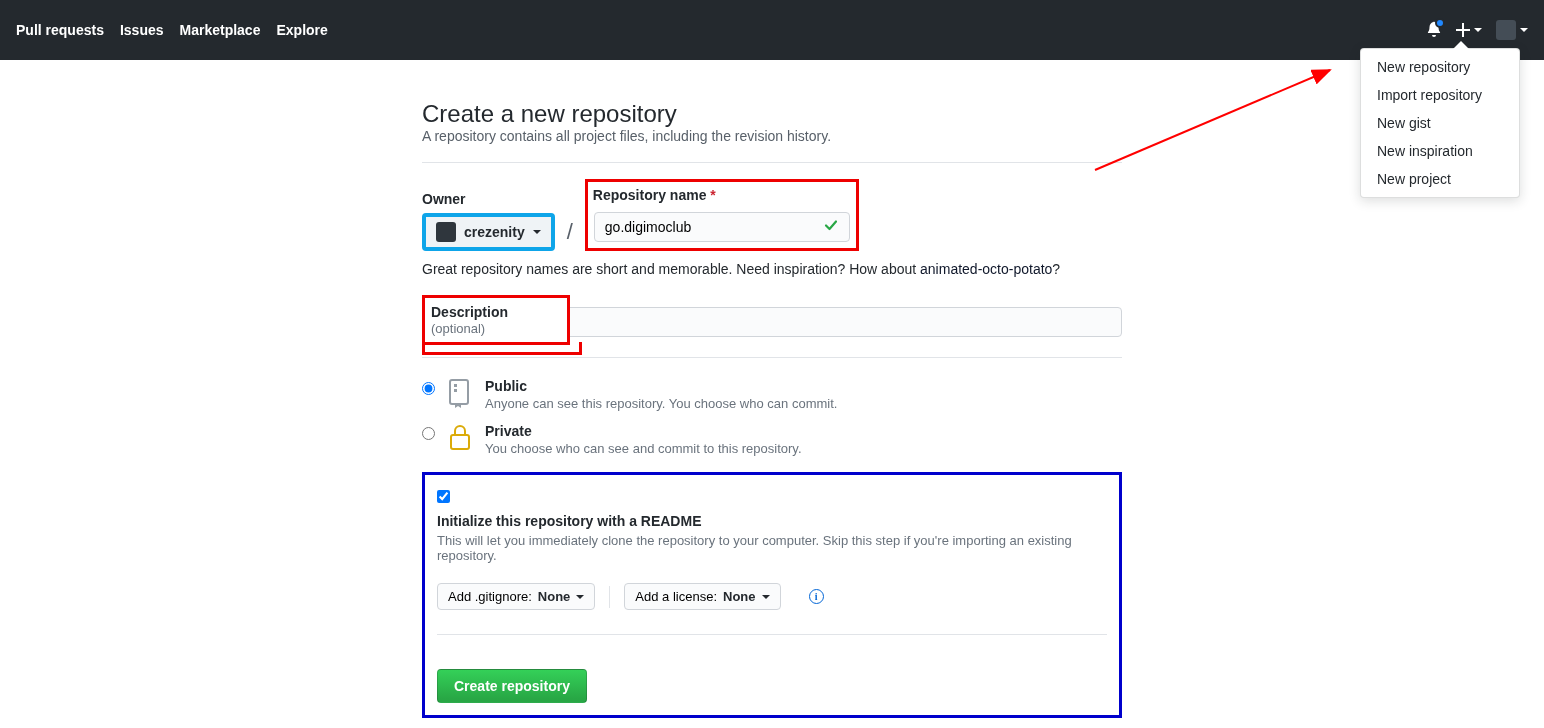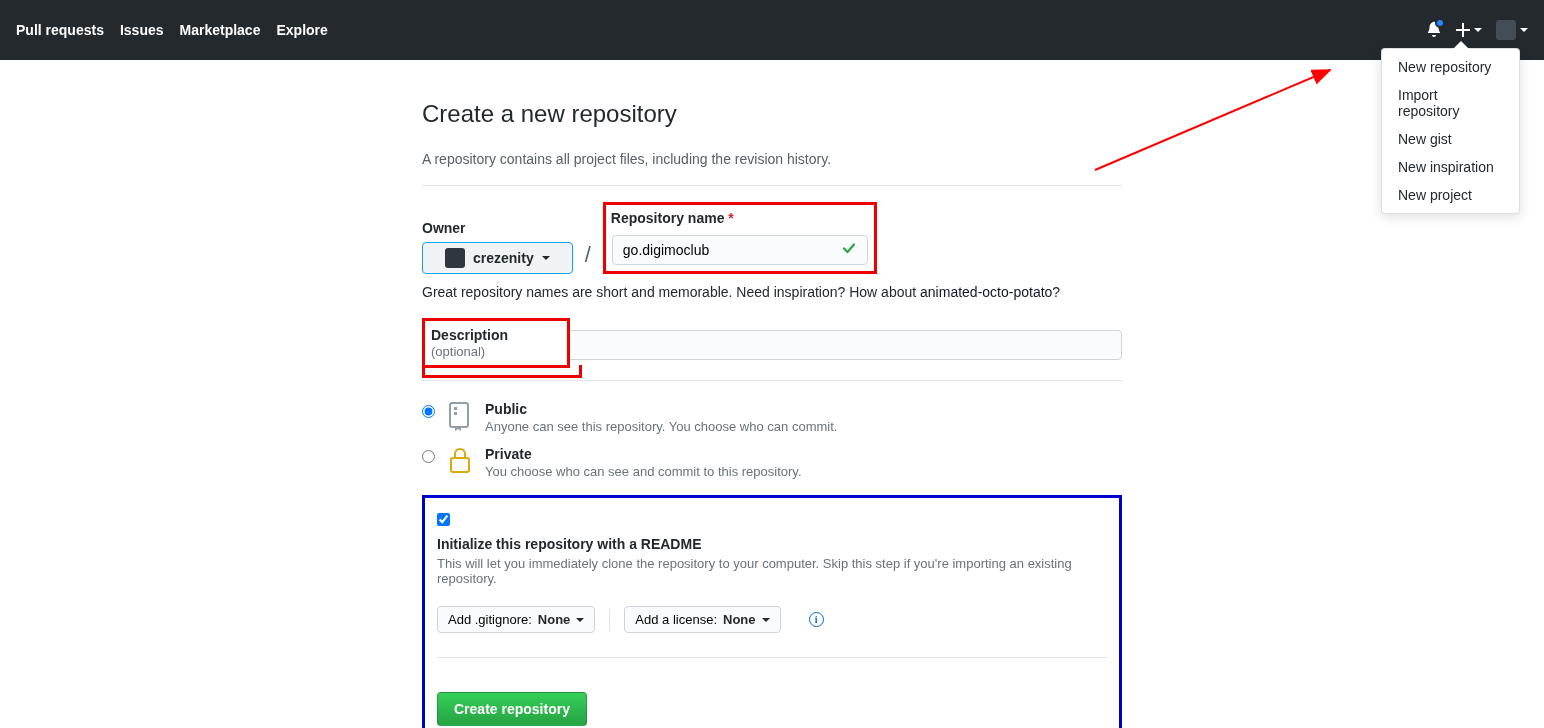--- a/index.html
+++ b/index.html
@@ -53,21 +53,21 @@
   border-top: 4px solid #fff;
   vertical-align: middle;
 }
 .dropdown-menu {
   position: absolute;
   top: 48px; right: 24px;
   background: #fff;
   border: 1px solid rgba(27,31,35,0.15);
   border-radius: 4px;
   box-shadow: 0 3px 12px rgba(27,31,35,0.15);
-  width: 139px;
+  width: 160px;
   z-index: 100;
   padding: 4px 0;
 }
 .dropdown-menu::before {
   content: "";
   position: absolute;
   top: -8px; right: 50px;
   border-left: 8px solid transparent;
   border-right: 8px solid transparent;
   border-bottom: 8px solid #fff;
@@ -76,32 +76,32 @@
   padding: 6px 16px;
   font-size: 14px;
   color: #24292e;
   cursor: pointer;
 }
 .container {
   max-width: 700px;
   margin: 40px auto 0 auto;
   padding: 0 0 40px 0;
 }
-h1 { font-size: 24px; font-weight: 400; margin-bottom: 23px; }
+h1 { font-size: 24px; font-weight: 400; margin-bottom: 0; }
 .subhead { color: #586069; font-size: 14px; }
 .hr { border: 0; border-bottom: 1px solid #e1e4e8; margin: 18px 0 24px 0; }
 .hr2 { border: 0; border-bottom: 1px solid #e1e4e8; margin: 14px 0; }
 label.field-label { font-weight: 600; font-size: 14px; display: block; margin-bottom: 6px; }
 .row-owner-repo { display: flex; align-items: flex-end; gap: 10px; }
 .owner-select {
   display: flex; align-items: center;
-  border: 1px solid #0ea5e9;
+  border: 4px solid #0ea5e9;
   background: #eff3f6;
   border-radius: 4px;
-  padding: 5px 22px;
+  padding: 5px 10px;
   font-weight: 600;
   font-size: 14px;
   gap: 8px;
 }
 .owner-avatar {
   width: 20px; height: 20px;
   border-radius: 3px;
   background: #2f363d;
 }
 .slash { font-size: 22px; color: #586069; padding: 0 2px 6px 2px; }

